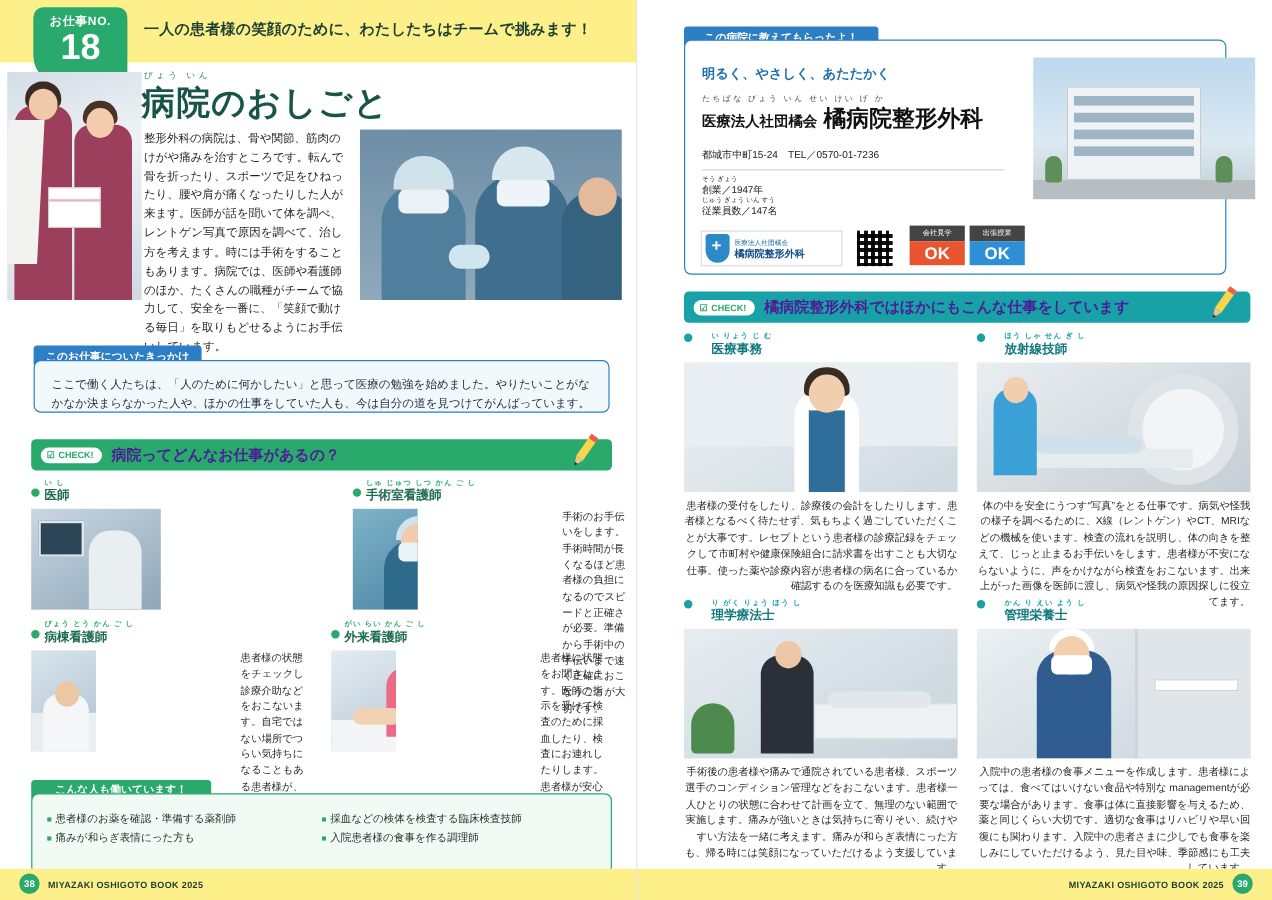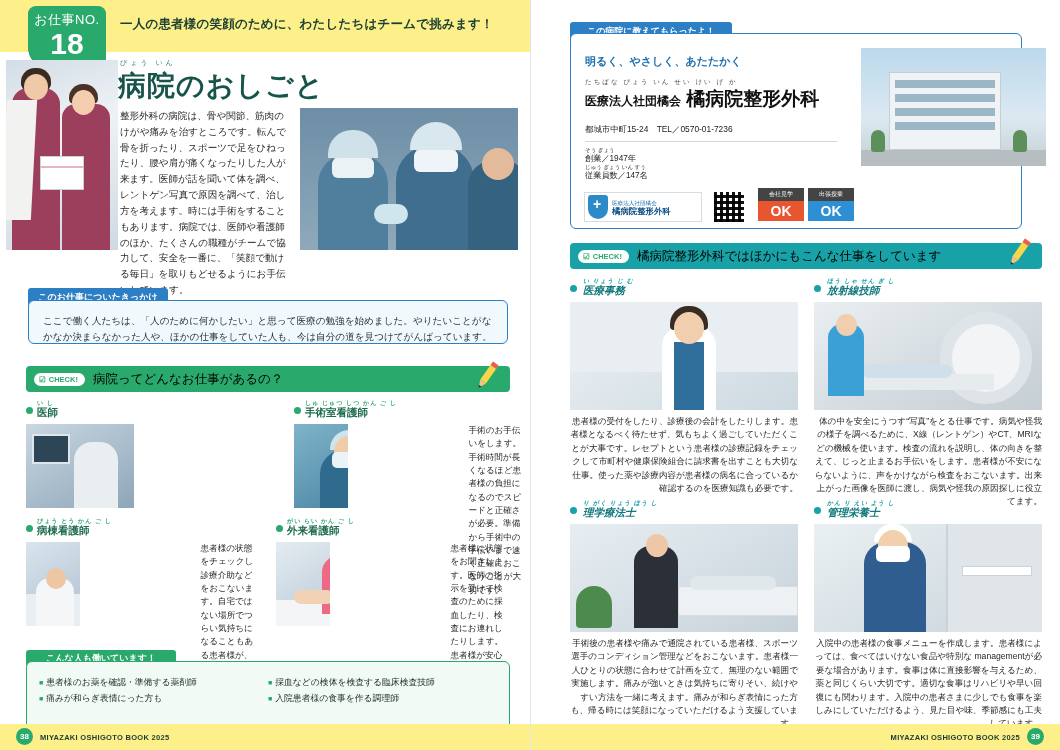--- a/index.html
+++ b/index.html
@@ -28,21 +28,21 @@
   }
   .band-title {
     position:absolute; left:120px; top:16px; width:390px;
     font-size:12.5px; font-weight:bold; color:#1c3f32; letter-spacing:.2px;
   }
   .job-badge {
     position:absolute; left:28px; top:6px; width:78px; height:62px;
     background:#2aa96d; border-radius:8px 8px 8px 22px;
     color:#fff; text-align:center; box-shadow:0 1px 0 #1d8a57;
   }
-  .job-badge .lbl { font-size:13px; margin-top:5px; letter-spacing:.5px;}
+  .job-badge .lbl { font-size:10px; margin-top:5px; letter-spacing:.5px;font-weight:bold;}
   .job-badge .num { font-size:30px; font-weight:bold; line-height:28px; margin-top:1px;}
 
   
   .main-title-wrap { position:absolute; left:118px; top:58px; }
   .ruby-row { font-size:7px; color:#1a7f5a; letter-spacing:3px; margin-left:2px;}
   .main-title { font-size:28px; font-weight:bold; color:#18544a; letter-spacing:1px; margin-top:-1px;}
 
   .lead-text {
     position:absolute; left:120px; top:108px; width:170px;
     font-size:9.6px; line-height:1.65; color:#231f20;
@@ -95,21 +95,21 @@
   
   .check-header {
     position:absolute; left:26px; top:366px; width:484px; height:26px;
     background:#2aa96d; border-radius:4px; display:flex; align-items:center;
   }
   .check-badge {
     margin-left:8px; background:#fff; color:#2aa96d; font-weight:bold;
     font-size:7.5px; border-radius:9px; padding:2px 7px 2px 5px;
     display:flex; align-items:center; gap:3px;
   }
-  .check-title { color:#000000; font-weight:normal; font-size:12.5px; margin-left:8px; }
+  .check-title { color:#4c1d95; font-weight:bold; font-size:12.5px; margin-left:8px; }
   .pencil {
     position:absolute; right:6px; top:-7px; width:34px; height:34px;
   }
 
   
   .job-card { position:absolute; width:234px; height:108px; }
   .jc-head { display:flex; align-items:center; gap:4px; font-size:10.5px; font-weight:bold; color:#1c6b4e;}
   .jc-dot { width:7px; height:7px; border-radius:50%; background:#2aa96d; display:inline-block;}
   .jc-ruby { font-size:6px; color:#2aa96d; display:block; line-height:6px; margin-bottom:0px; letter-spacing:1px;}
   .jc-body { display:flex; gap:6px; margin-top:4px; }
@@ -199,21 +199,21 @@
   .ok-badge .v { font-size:14px; font-weight:bold; line-height:20px; display:block;}
   .ok1 { left:228px; } .ok1 .v{ background:#e8552f; } .ok1 .t{ background:#444; }
   .ok2 { left:278px; } .ok2 .v{ background:#2e8fd4; } .ok2 .t{ background:#444; }
 
   
   .r-check-header {
     position:absolute; left:40px; top:243px; width:472px; height:26px;
     background:#18a2a8; border-radius:4px; display:flex; align-items:center;
   }
   .r-card { position:absolute; width:228px; }
-  .rc-head { display:flex; align-items:center; gap:6px; font-size:10.5px; font-weight:bold; color:#10787d;font-style:italic;}
+  .rc-head { display:flex; align-items:flex-start; gap:16px; font-size:10.5px; font-weight:bold; color:#10787d;}
   .rc-dot { width:7px; height:7px; border-radius:50%; background:#18a2a8; display:inline-block;}
   .rc-ruby { font-size:6px; color:#18a2a8; display:block; line-height:6px; letter-spacing:1px;}
   .rc-photo { width:228px; height:108px; margin-top:4px; overflow:hidden; position:relative;}
   .rc-text { font-size:8.6px; line-height:1.56; margin-top:5px;text-align:right; }
 
   .ph-office { background:linear-gradient(150deg,#eef3f6,#cdd9e0); }
   .ph-office .w { position:absolute; left:0; top:0; width:228px; height:70px; background:#e8eef2;}
   .ph-office .p { position:absolute; left:92px; top:24px; width:54px; height:84px; background:#ffffff; border-radius:20px 20px 0 0;}
   .ph-office .i { position:absolute; left:104px; top:40px; width:30px; height:68px; background:#2f6d9b;}
   .ph-office .h { position:absolute; left:104px; top:10px; width:30px; height:32px; background:#f1cfae; border-radius:50%;}

